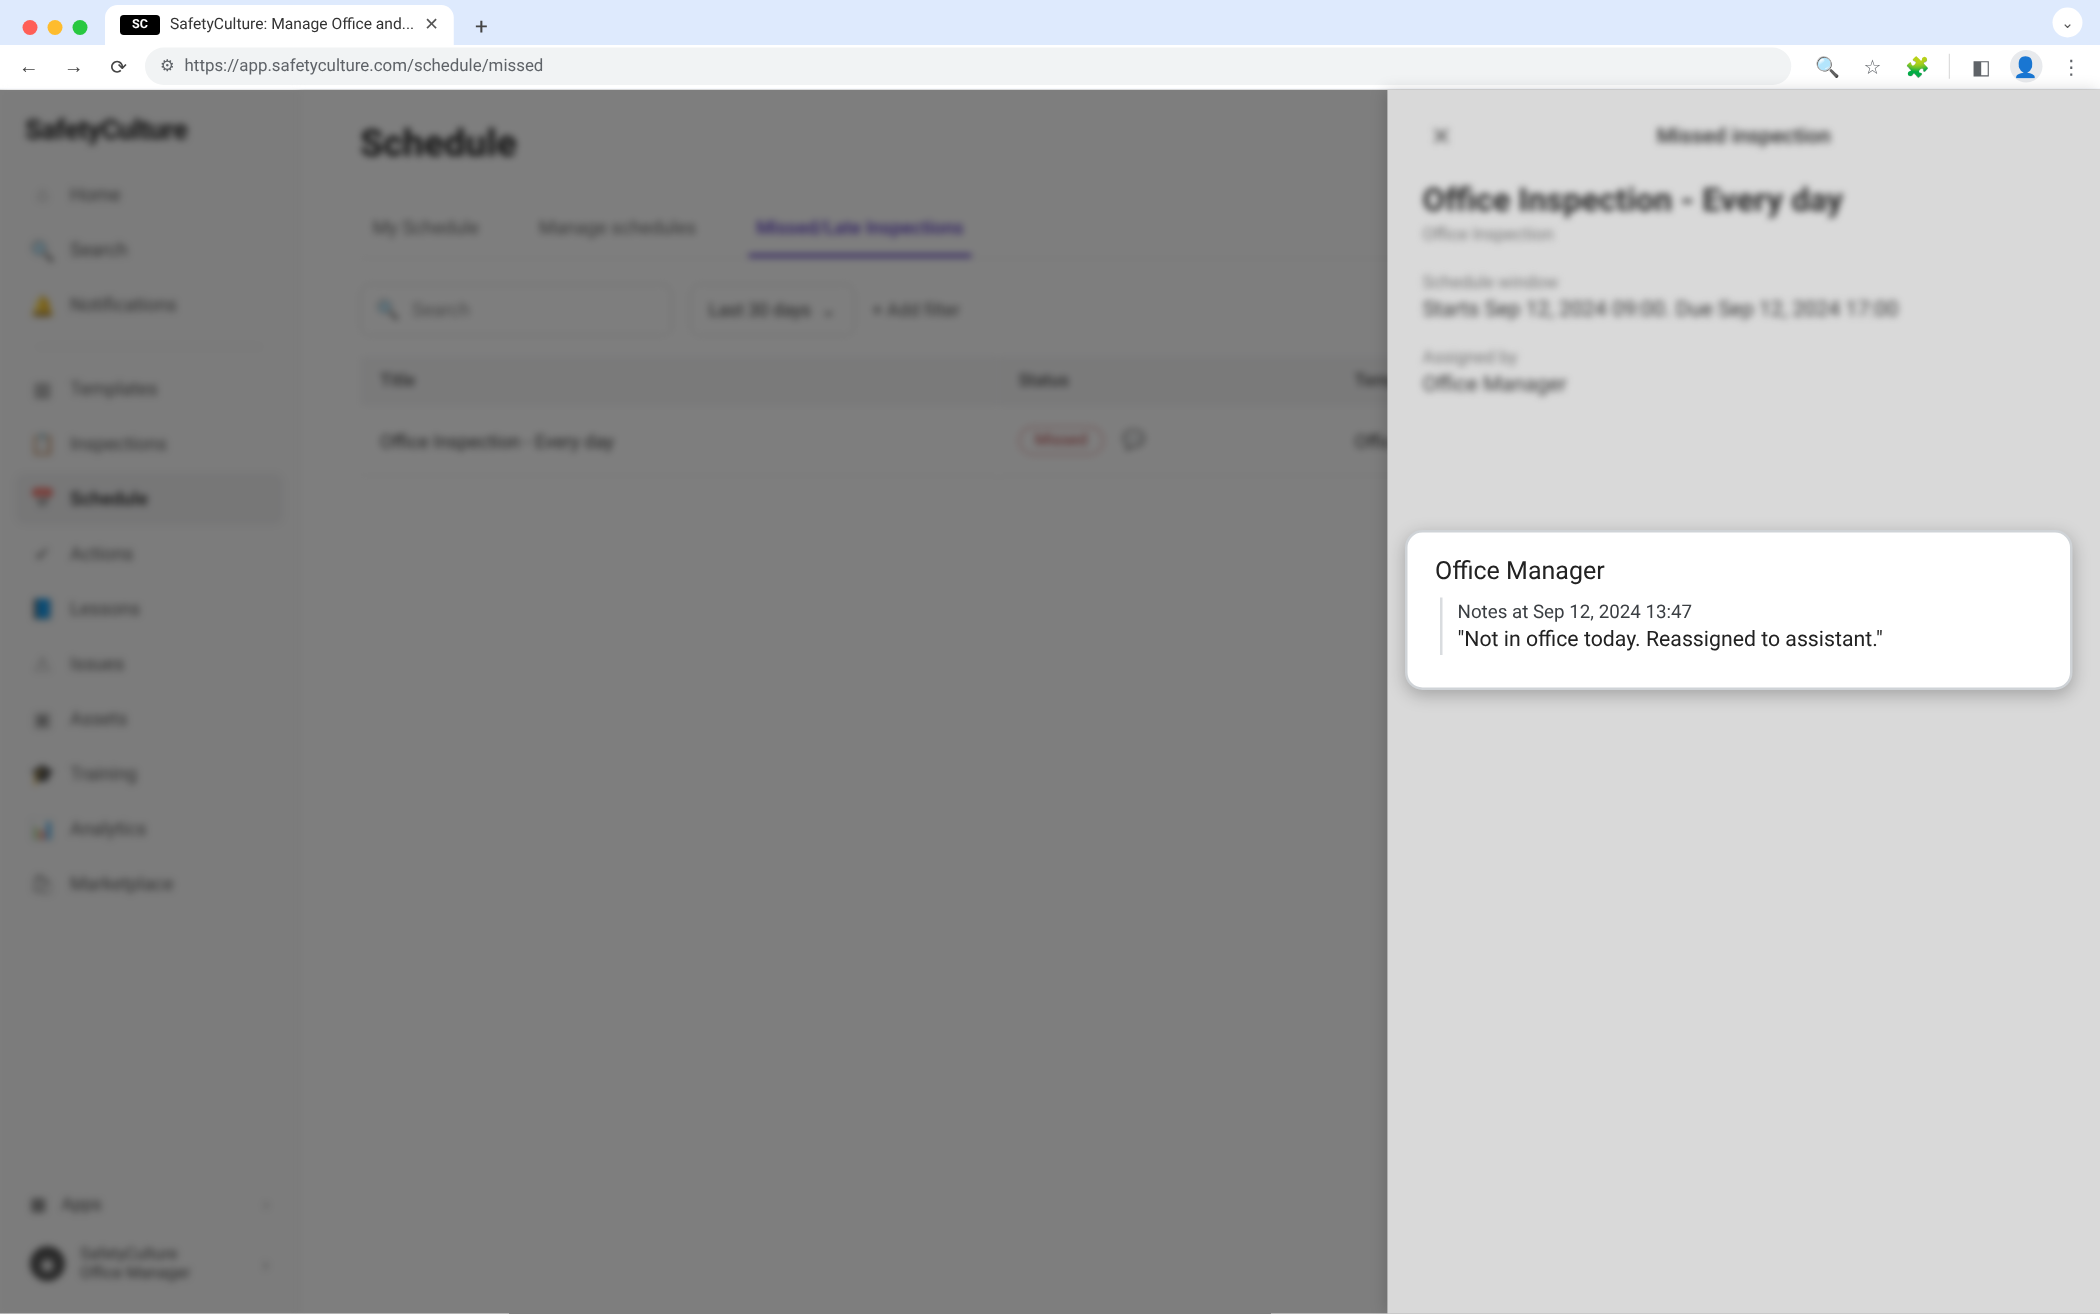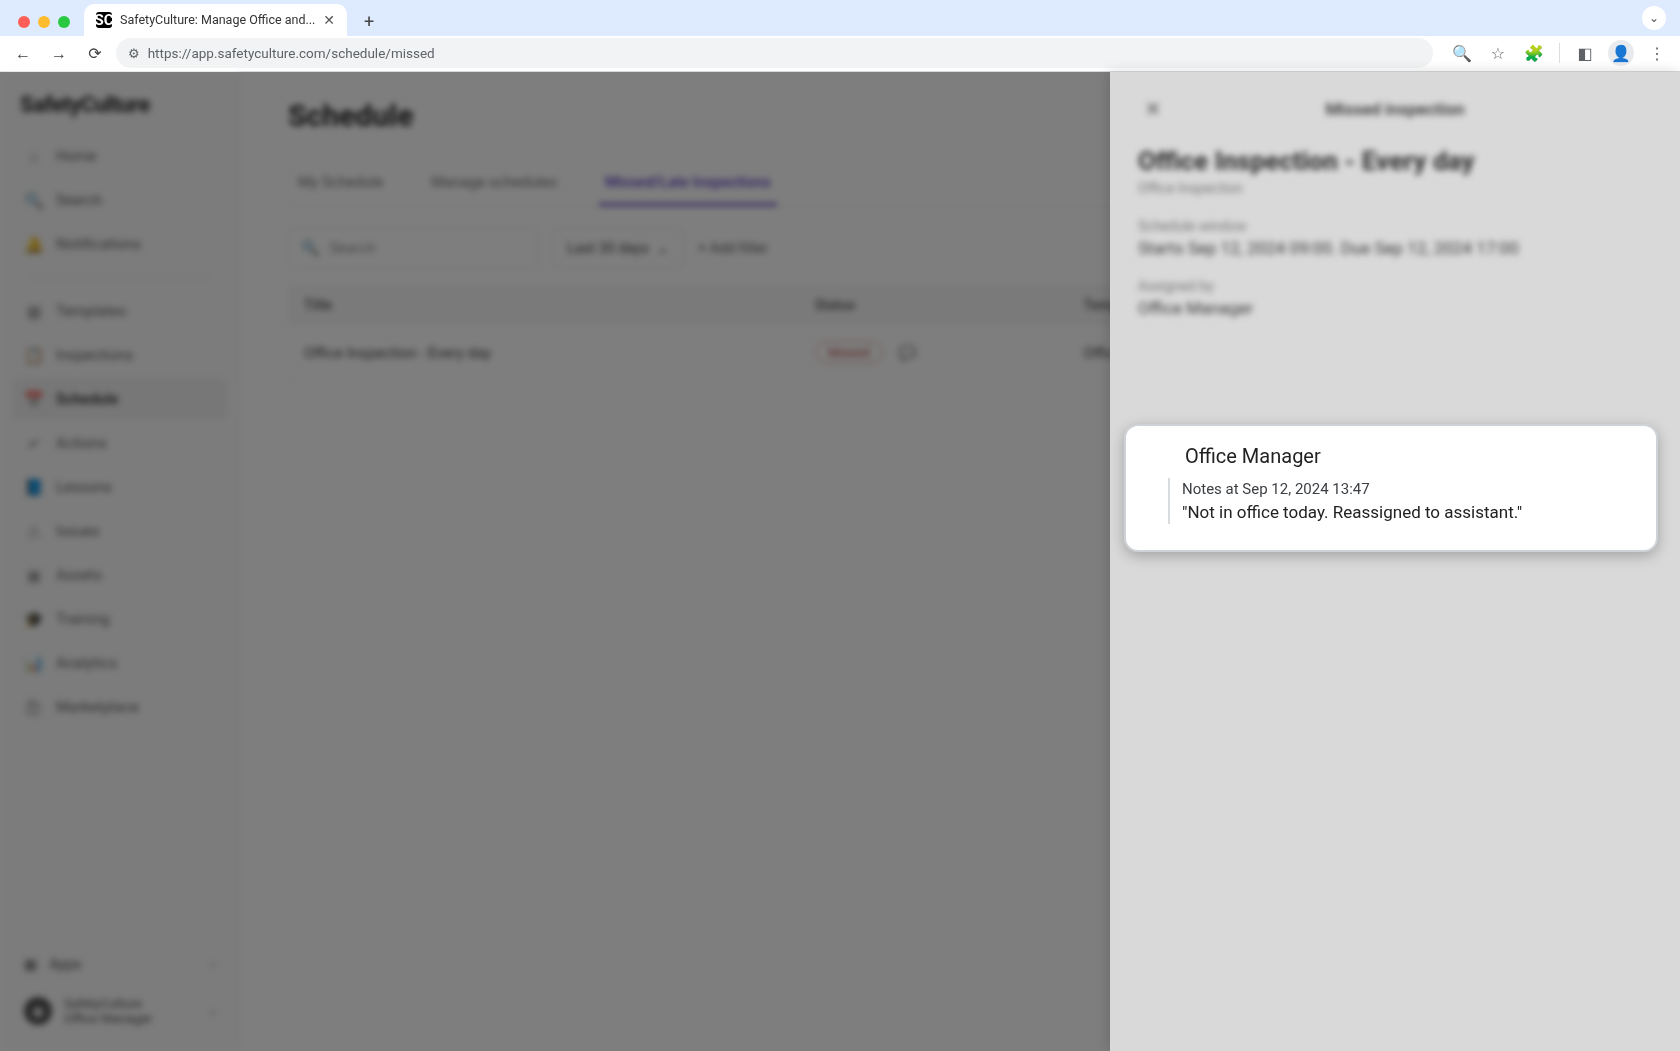--- a/index.html
+++ b/index.html
@@ -4,21 +4,21 @@
 <style>
   * { box-sizing: border-box; margin: 0; padding: 0; }
   html, body { width: 1680px; height: 1051px; font-family: -apple-system, BlinkMacSystemFont, "Segoe UI", Roboto, Helvetica, Arial, sans-serif; overflow: hidden; background: #fff; }
   
   .browser-chrome { width: 1680px; height: 72px; background: #deeafd; display: flex; flex-direction: column; border-bottom: 1px solid #d9d9d9;}
   .tab-strip { height: 36px; display: flex; align-items: flex-end; padding-left: 10px; }
   .traffic-lights { display: flex; gap: 8px; align-items: center; margin: 0 14px 8px 8px;}
   .tl { width: 12px; height: 12px; border-radius: 50%; }
   .tl.red { background:#ff5f57; } .tl.yellow { background:#febc2e; } .tl.green { background:#28c840; }
   .tab { display: flex; align-items: center; gap: 8px; background: #fff; height: 32px; border-radius: 10px 10px 0 0; padding: 0 12px; min-width: 230px; font-size: 12.5px; color:#333;}
-  .tab .favicon { width:16px; height:16px; background:#000; border-radius:3px; color:#fff; font-size:15px; font-weight:700; display:flex; align-items:center; justify-content:center;}
+  .tab .favicon { width:32px; height:16px; background:#000; border-radius:3px; color:#fff; font-size:10px; font-weight:700; display:flex; align-items:center; justify-content:center;}
   .tab .title { flex:1; white-space: nowrap; overflow:hidden; text-overflow: ellipsis; }
   .tab .close { font-size:14px; color:#555; cursor:pointer;}
   .newtab { width:28px; height:28px; display:flex; align-items:center; justify-content:center; margin-left:8px; font-size:18px; color:#444; cursor:pointer;}
   .chev { width:24px; height:24px; margin-left:auto; margin-right:14px; border-radius:50%; background:#fff; display:flex; align-items:center; justify-content:center; font-size:12px; color:#555; align-self:center;}
   .addr-row { height:36px; background:#fff; display:flex; align-items:center; padding: 0 8px; gap:6px;}
   .nav-btn { width:30px; height:30px; display:flex; align-items:center; justify-content:center; color:#444; font-size:16px; border-radius:50%;}
   .addr-bar { flex:1; height:30px; background:#f1f3f4; border-radius:15px; display:flex; align-items:center; padding:0 12px; gap:8px; font-size:13.5px; color:#5f6368;}
   .addr-bar .secure { font-size:13px; color:#5f6368;}
   .right-icons { display:flex; align-items:center; gap:6px; margin-left:8px;}
   .right-icons .ic { width:30px; height:30px; display:flex; align-items:center; justify-content:center; color:#5f6368; font-size:16px; border-radius:50%;}
@@ -77,22 +77,22 @@
     right:22px;
     width:534px;
     background:#fff;
     border:2px solid #cfd3d7;
     border-radius:14px;
     padding:18px 22px 26px;
     box-shadow: 0 4px 14px rgba(0,0,0,0.25);
     z-index:50;
   }
   .assignee-card .card-label { font-size:15px; color:#6b6f73; margin-bottom:6px;}
-  .assignee-card .name { font-size:20px; color:#222; margin-bottom:10px;margin-left:37px;}
-  .note-block { border-left:2px solid #d9dcdf; padding:2px 0 2px 12px; margin-left:20px;}
+  .assignee-card .name { font-size:20px; color:#222; margin-bottom:10px;}
+  .note-block { border-left:2px solid #d9dcdf; padding:2px 0 2px 12px; margin-left:4px;}
   .note-block .ntime { font-size:15px; color:#3b3f43; margin-bottom:4px;}
   .note-block .ntext { font-size:17px; color:#222;}
 
   
   .blurred { filter: blur(3px); }
 </style>
 </head>
 <body>
 
 <div class="browser-chrome">

